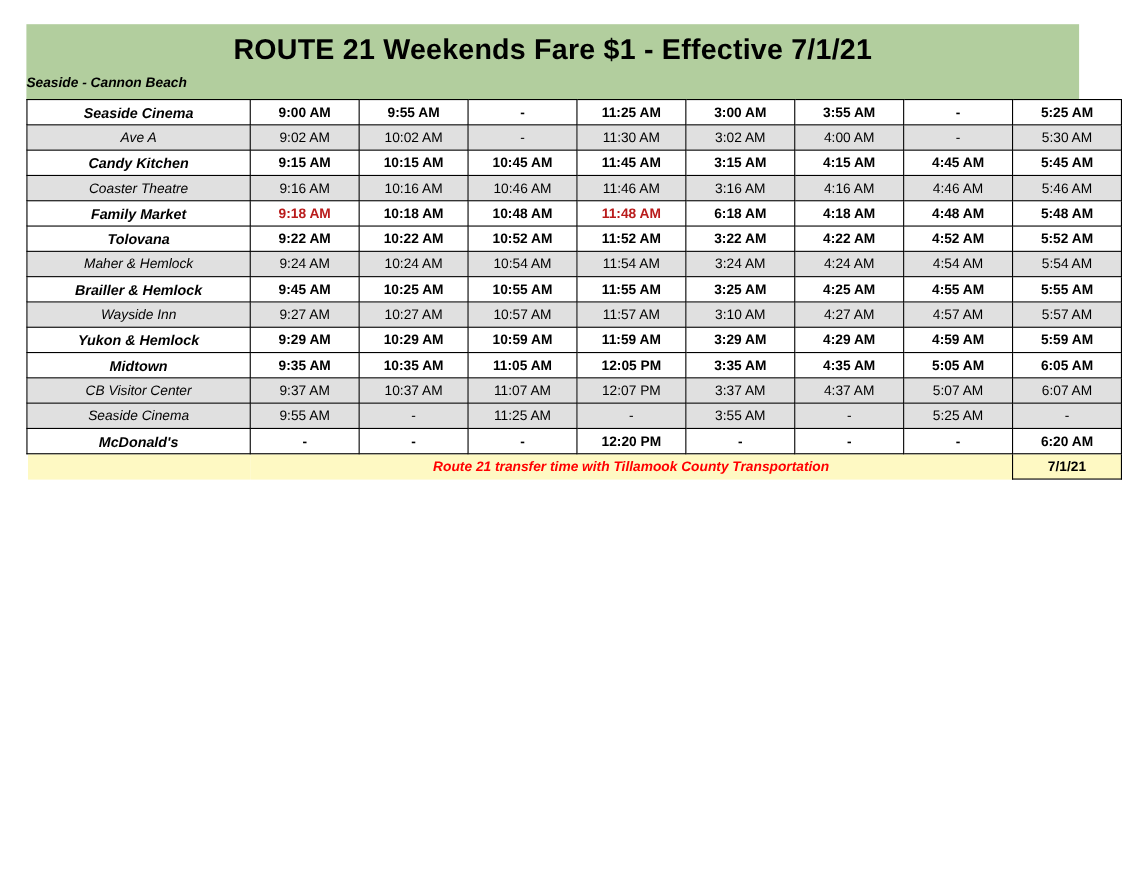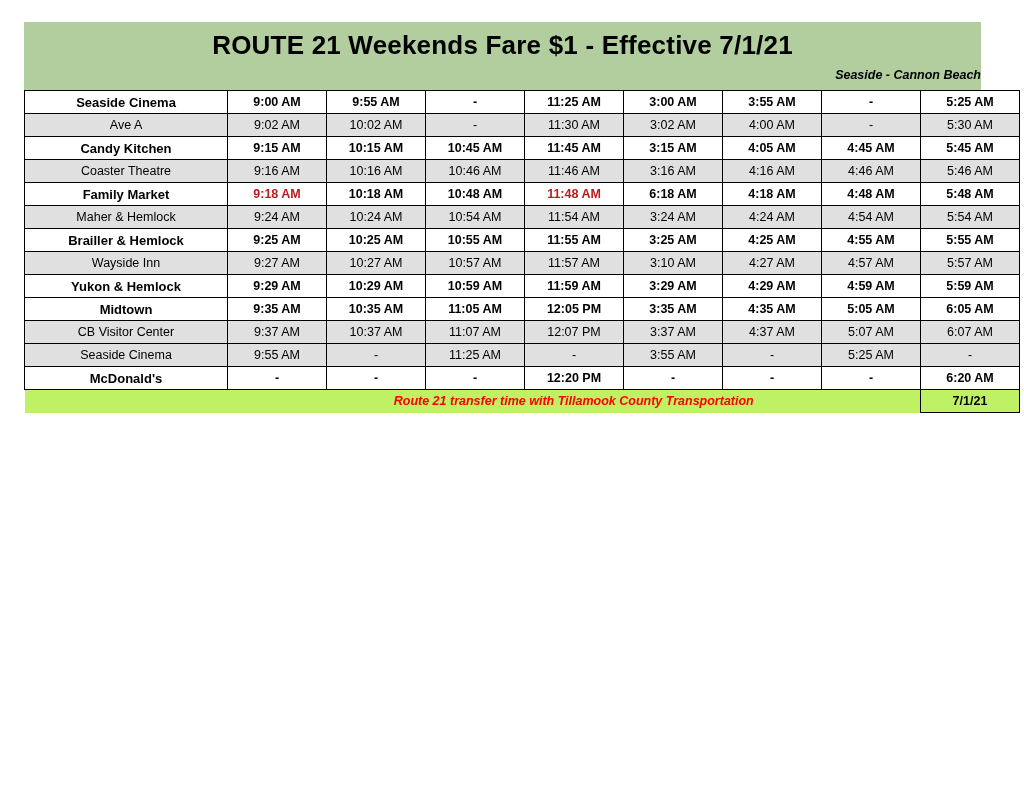--- a/index.html
+++ b/index.html
@@ -30,21 +30,21 @@
   }
   .title-main {
     text-align: center;
     font-size: 26px;
     font-weight: bold;
     line-height: 46px;
     letter-spacing: 0.2px;
     color: #000;
   }
   .title-sub {
-    text-align: right;
+    text-align: left;
     font-size: 12.5px;
     font-weight: bold;
     font-style: italic;
     line-height: 14px;
     color: #000;
   }
   table.sched {
     position: absolute;
     left: 24px;
     top: 90px;
@@ -58,31 +58,32 @@
     font-size: 12.5px;
     text-align: center;
     vertical-align: middle;
     padding: 0 2px;
     white-space: nowrap;
     overflow: hidden;
   }
   td.stop {
     width: 198px;
     font-size: 12.5px;
+    font-style: italic;
   }
   td.time { width: 94px; }
   tr.band-gray td { background: #e0e0e0; }
   tr.band-white td { background: #ffffff; }
   td.stop.bold { font-weight: bold; font-size: 13px; }
   td.time.bold { font-weight: bold; }
   td.red { color: #b91c1c; font-weight: bold; }
   .footnote-row td {
     border: none;
     height: 24px;
-    background: #bef264;
+    background: #fef9c3;
     margin-top: 33px;
   }
   .footnote {
     border: none !important;
     text-align: center;
     font-size: 12px;
     font-style: italic;
     font-weight: bold;
     color: #ff0000;
   }
@@ -129,21 +130,21 @@
           <td class="time">-</td>
           <td class="time">5:30 AM</td>
         </tr>
         <tr class="band-white">
           <td class="stop bold">Candy Kitchen</td>
           <td class="time bold">9:15 AM</td>
           <td class="time bold">10:15 AM</td>
           <td class="time bold">10:45 AM</td>
           <td class="time bold">11:45 AM</td>
           <td class="time bold">3:15 AM</td>
-          <td class="time bold">4:05 AM</td>
+          <td class="time bold">4:15 AM</td>
           <td class="time bold">4:45 AM</td>
           <td class="time bold">5:45 AM</td>
         </tr>
         <tr class="band-gray">
           <td class="stop">Coaster Theatre</td>
           <td class="time">9:16 AM</td>
           <td class="time">10:16 AM</td>
           <td class="time">10:46 AM</td>
           <td class="time">11:46 AM</td>
           <td class="time">3:16 AM</td>
@@ -155,34 +156,45 @@
           <td class="stop bold">Family Market</td>
           <td class="time bold red">9:18 AM</td>
           <td class="time bold">10:18 AM</td>
           <td class="time bold">10:48 AM</td>
           <td class="time bold red">11:48 AM</td>
           <td class="time bold">6:18 AM</td>
           <td class="time bold">4:18 AM</td>
           <td class="time bold">4:48 AM</td>
           <td class="time bold">5:48 AM</td>
         </tr>
+        <tr class="band-white">
+          <td class="stop bold">Tolovana</td>
+          <td class="time bold">9:22 AM</td>
+          <td class="time bold">10:22 AM</td>
+          <td class="time bold">10:52 AM</td>
+          <td class="time bold">11:52 AM</td>
+          <td class="time bold">3:22 AM</td>
+          <td class="time bold">4:22 AM</td>
+          <td class="time bold">4:52 AM</td>
+          <td class="time bold">5:52 AM</td>
+        </tr>
         <tr class="band-gray">
           <td class="stop">Maher &amp; Hemlock</td>
           <td class="time">9:24 AM</td>
           <td class="time">10:24 AM</td>
           <td class="time">10:54 AM</td>
           <td class="time">11:54 AM</td>
           <td class="time">3:24 AM</td>
           <td class="time">4:24 AM</td>
           <td class="time">4:54 AM</td>
           <td class="time">5:54 AM</td>
         </tr>
         <tr class="band-white">
           <td class="stop bold">Brailler &amp; Hemlock</td>
-          <td class="time bold">9:25 AM</td>
+          <td class="time bold">9:45 AM</td>
           <td class="time bold">10:25 AM</td>
           <td class="time bold">10:55 AM</td>
           <td class="time bold">11:55 AM</td>
           <td class="time bold">3:25 AM</td>
           <td class="time bold">4:25 AM</td>
           <td class="time bold">4:55 AM</td>
           <td class="time bold">5:55 AM</td>
         </tr>
         <tr class="band-gray">
           <td class="stop">Wayside Inn</td>

